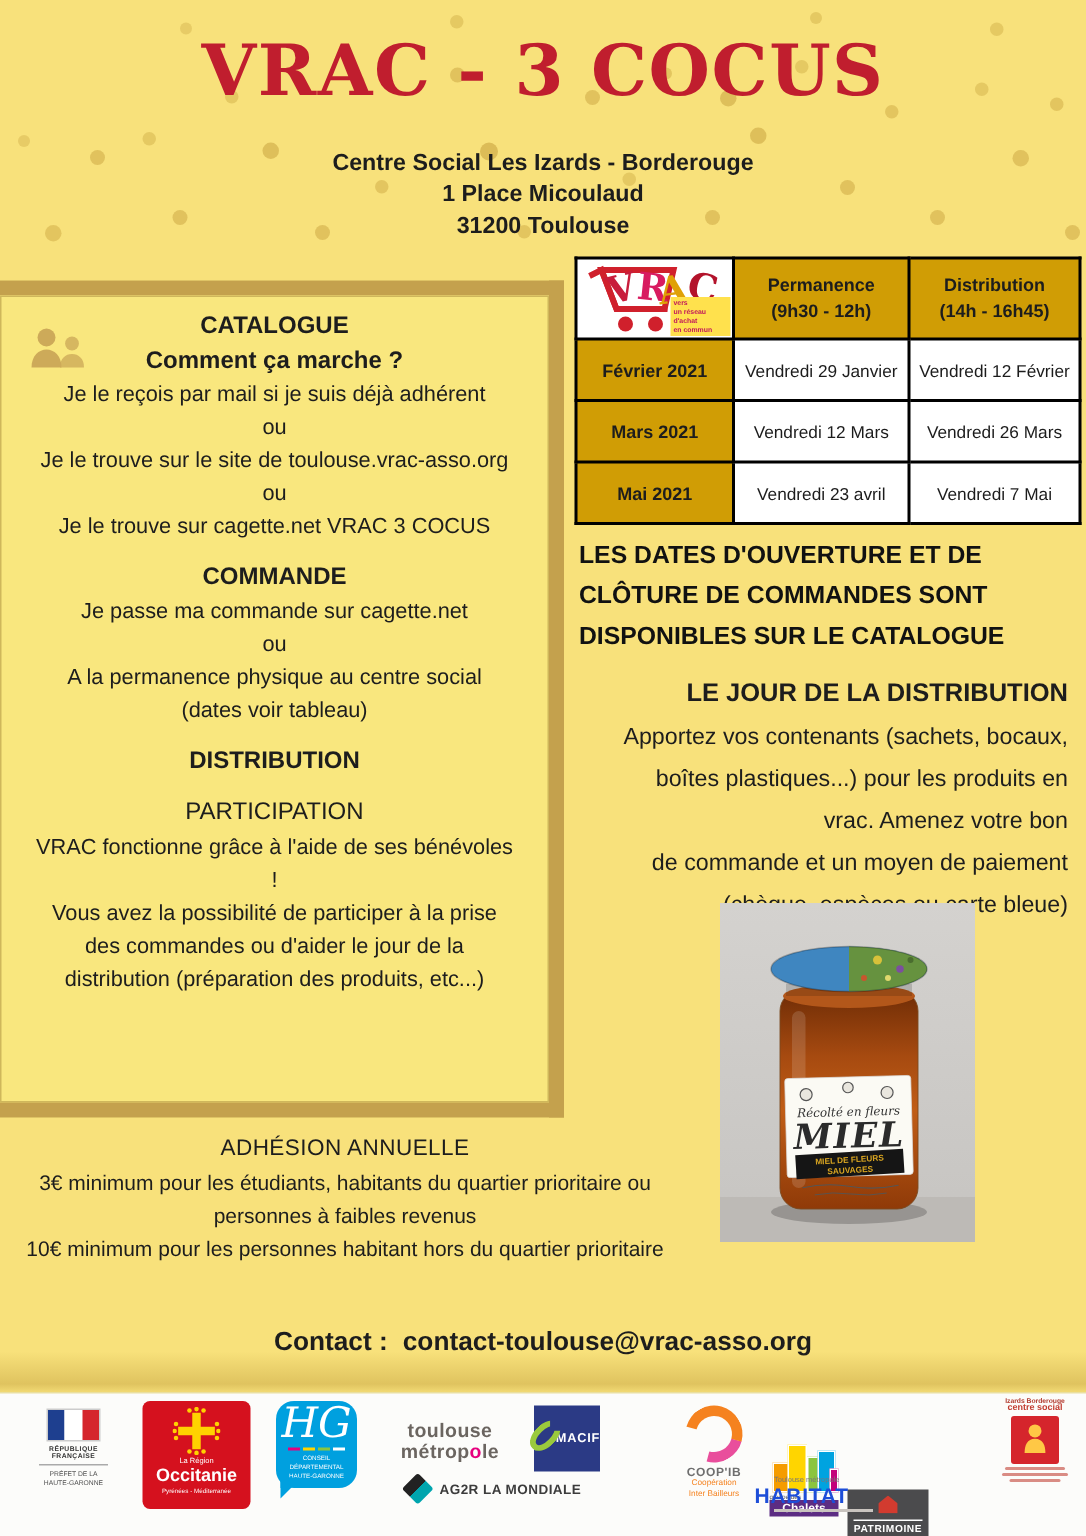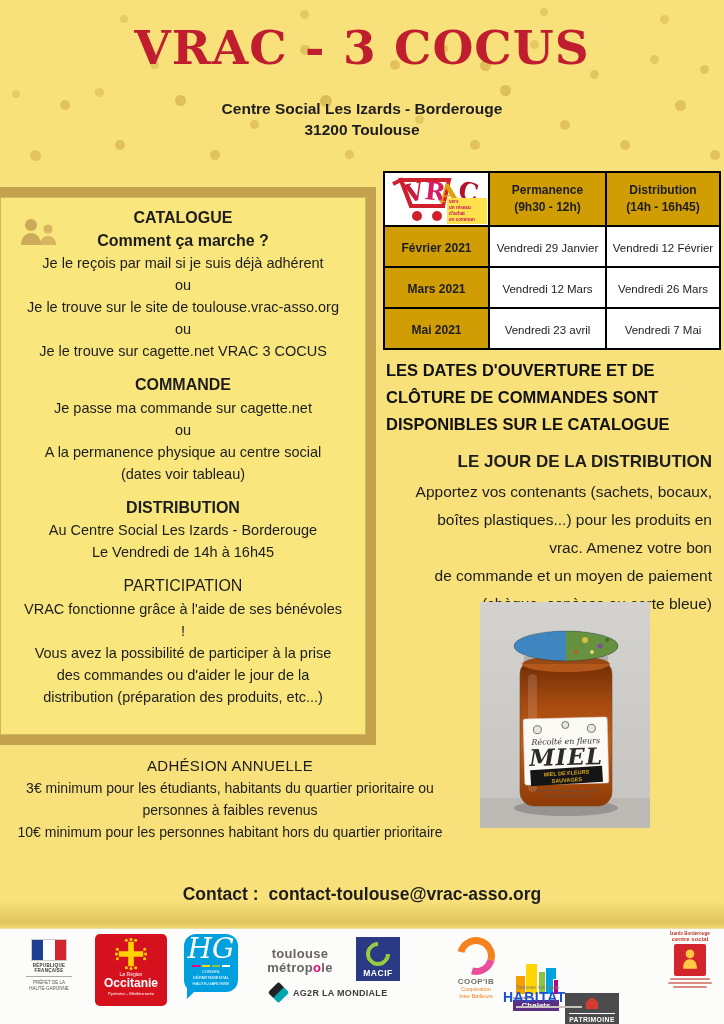--- a/index.html
+++ b/index.html
@@ -79,21 +79,21 @@
   .hg-initials{font-family:"DejaVu Serif",serif;font-style:italic;font-size:28px;line-height:30px;}
   .hg-strip{display:flex;justify-content:center;gap:2px;margin:1px 0 2px;}
   .hg-strip span{width:8px;height:2px;display:inline-block;}
   .hg-sub{font-size:4.2px;line-height:1.4;}
 
   .tm{width:84px;text-align:center;color:#6B6560;font-weight:bold;line-height:1.05;}
   .tm-l1{font-size:13px;letter-spacing:.3px;}
   .tm-l2{font-size:13px;letter-spacing:.3px;}
   .tm-o{color:#E6007E;}
 
-  .macif{width:44px;height:44px;background:#2B3A85;display:flex;flex-direction:column;
+  .macif{width:44px;height:44px;background:#2B3A85;display:flex;flex-direction:row;
        align-items:center;justify-content:flex-end;padding-bottom:3px;box-sizing:border-box;}
   .macif-swirl{width:16px;height:16px;border:4.5px solid #9ACA3C;border-radius:50%;
        border-top-color:transparent;transform:rotate(45deg);margin-bottom:2px;}
   .macif-name{color:#fff;font-size:8.5px;font-weight:bold;letter-spacing:.5px;}
 
   .coop-ring{width:24px;height:24px;border-radius:50%;border:7px solid #F5821F;
        border-bottom-color:#E94E9C;border-left-color:transparent;transform:rotate(-30deg);margin:0 auto 2px;}
   .coop-name{font-size:8px;font-weight:bold;color:#6E6E6E;letter-spacing:.4px;}
   .coop-sub{font-size:5.5px;color:#F5821F;line-height:1.3;}
 
@@ -165,20 +165,21 @@
       <span class="dot" style="left: 710px; top: 150px; width: 10px; height: 10px; opacity: 0.5;"></span>
       <span class="dot" style="left: 695px; top: 300px; width: 9px; height: 9px; opacity: 0.35;"></span>
       <span class="dot" style="left: 705px; top: 330px; width: 8px; height: 8px; opacity: 0.3;"></span>
       <span class="dot" style="left: 18px; top: 300px; width: 9px; height: 9px; opacity: 0.3;"></span>
       <span class="dot" style="left: 8px; top: 330px; width: 8px; height: 8px; opacity: 0.3;"></span>
     </div>
 
   <div class="abs title">VRAC - 3 COCUS</div>
   <div class="abs address">
     <div>Centre Social Les Izards - Borderouge</div>
+    <div>1 Place Micoulaud</div>
     <div>31200 Toulouse</div>
   </div>
 
   <div class="abs howbox">
     <span class="people-icon">
       <svg width="42" height="30" viewBox="0 0 42 30" fill="#C9A455">
         <circle cx="13" cy="8" r="6"></circle>
         <path d="M3 28 c0-8 5-12 10-12 s10 4 10 12 z"></path>
         <g opacity=".8">
           <circle cx="30" cy="12" r="4.6"></circle>
@@ -193,22 +194,20 @@
 ou
 Je le trouve sur le site de toulouse.vrac-asso.org
 ou
 Je le trouve sur cagette.net VRAC 3 COCUS</div>
       <div class="how-heading gap">COMMANDE</div>
       <div class="prelines">Je passe ma commande sur cagette.net
 ou
 A la permanence physique au centre social
 (dates voir tableau)</div>
       <div class="how-heading gap">DISTRIBUTION</div>
-      <div class="prelines">Au Centre Social Les Izards - Borderouge
-Le Vendredi de 14h à 16h45</div>
       <div class="how-heading-light gap">PARTICIPATION</div>
       <div class="prelines">VRAC fonctionne grâce à l'aide de ses bénévoles
 !
 Vous avez la possibilité de participer à la prise
 des commandes ou d'aider le jour de la
 distribution (préparation des produits, etc...)</div>
     </div>
   </div>
 
   <div class="abs table-wrap">

